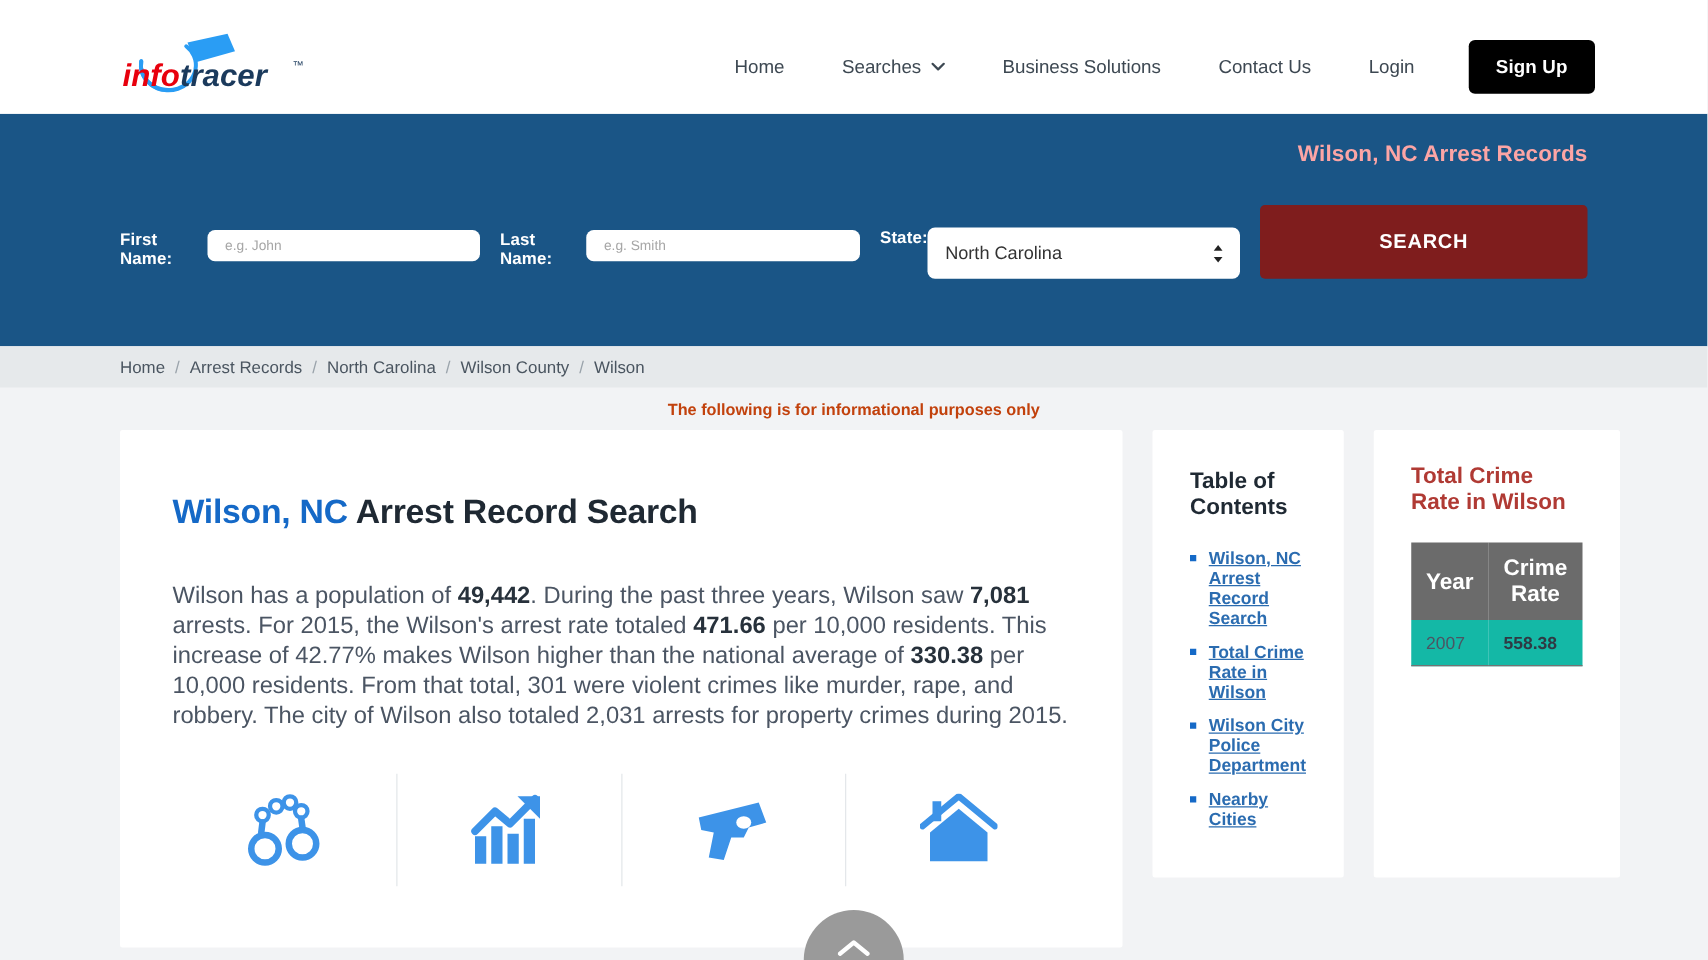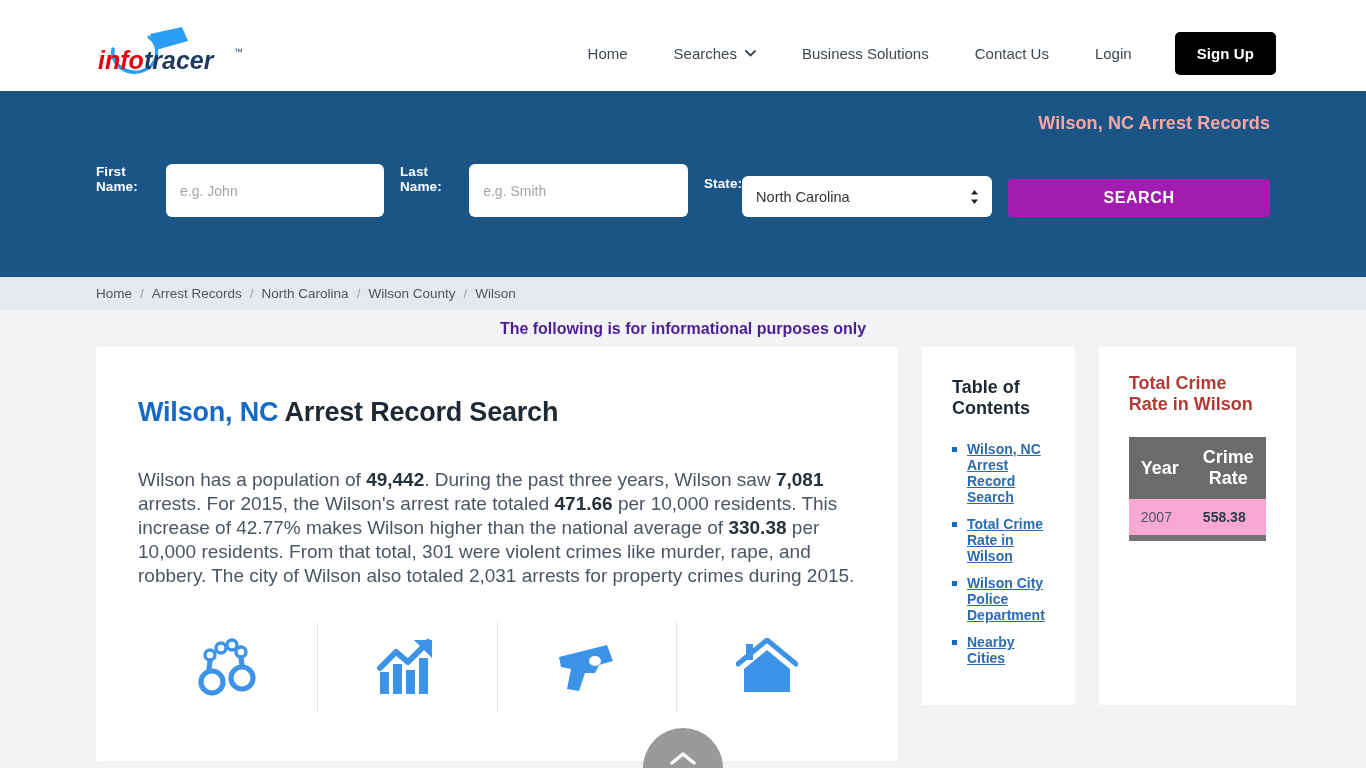--- a/index.html
+++ b/index.html
@@ -81,26 +81,26 @@
   .field.last   { width: 288px; }
   .field.state  { width: 288px; }
   .field-label {
     color: #ffffff;
     font-size: 13.5px;
     font-weight: bold;
     margin-bottom: 9px;
     letter-spacing: .1px;
   }
   .text-input {
-    height: 53px;
+    height: 25px;
     border: none;
     border-radius: 6px;
     background: #ffffff;
     padding: 0 14px;
-    font-size: 14px;
+    font-size: 11px;
     color: #333;
     font-family: "Liberation Sans", sans-serif;
     width: 100%;
     margin-left: 15px;
   }
   .text-input::placeholder { color: #a6a6a6; }
   .select-wrap { position: relative; width: 100%; }
   .state-select {
     height: 41px;
     width: 100%;
@@ -117,22 +117,22 @@
   }
   .select-stepper {
     position: absolute;
     right: 12px; top: 50%;
     transform: translateY(-50%);
     pointer-events: none;
     line-height: 0;
   }
   .search-btn {
     flex: 1 1 auto;
-    height: 38px;
-    background: #a21caf;
+    height: 59px;
+    background: #7f1d1d;
     color: #ffffff;
     border: none;
     border-radius: 4px;
     font-size: 16px;
     font-weight: bold;
     letter-spacing: .6px;
     cursor: pointer;
     font-family: "Liberation Sans", sans-serif;
   }
 
@@ -153,23 +153,23 @@
   .crumb.current { color: #4a5560; }
   .crumb-sep {
     font-size: 13.5px;
     color: #9aa3ab;
     margin: 0 8px;
   }
 
   
   .notice {
     text-align: center;
-    font-size: 16px;
-    font-weight: bold;
-    color: #4c1d95;
+    font-size: 13px;
+    font-weight: bold;
+    color: #c2410c;
     padding: 10px 0 9px 0;
   }
 
   
   .layout {
     display: flex;
     gap: 24px;
     padding: 0 96px;
     align-items: flex-start;
   }
@@ -270,22 +270,22 @@
     font-size: 18px;
     font-weight: bold;
     padding: 10px 12px;
     text-align: left;
   }
   .crime-table th.right { text-align: center; }
   .crime-table td {
     font-size: 14px;
     color: #4b5563;
     padding: 10px 12px;
-    border-bottom: 6px solid #737373;
-    background: #f9a8d4;
+    border-bottom: 1px solid #737373;
+    background: #14b8a6;
   }
   .crime-table td.right {
     text-align: left;
     font-weight: bold;
     color: #2f3a44;
   }
 
   
   .scroll-top {
     position: absolute;

